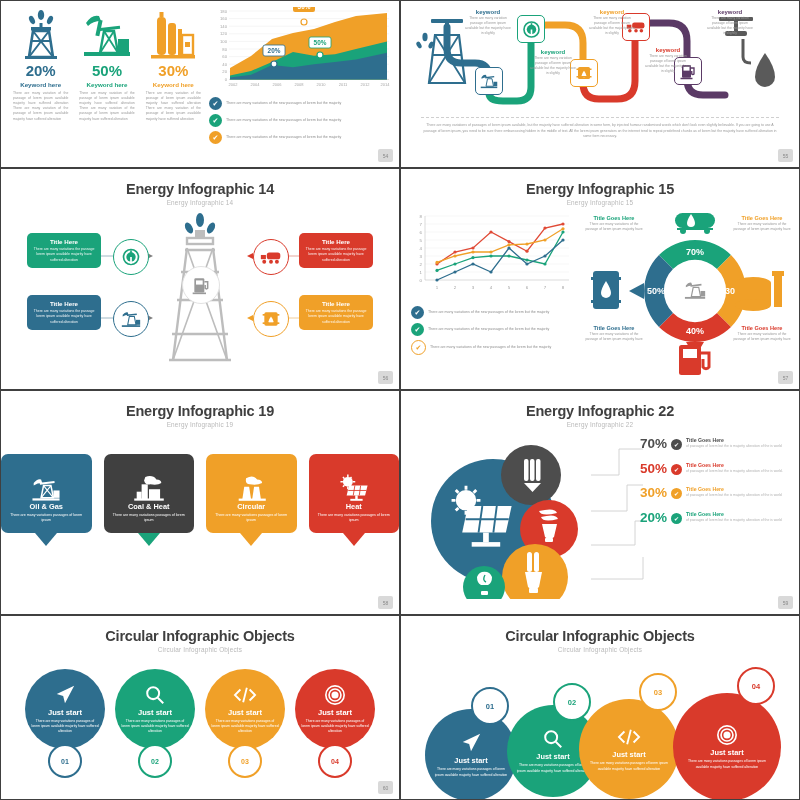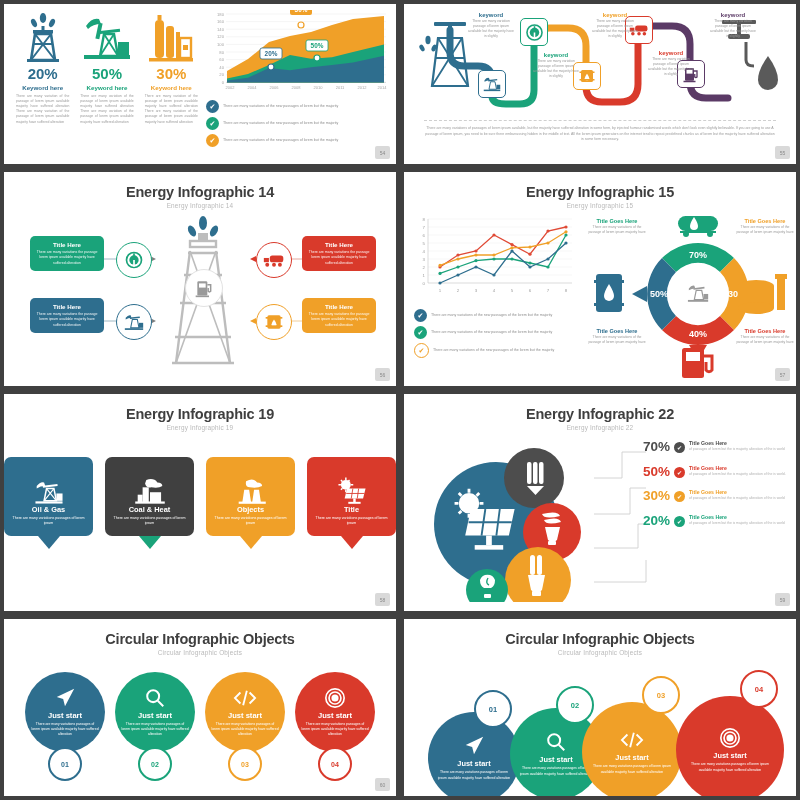--- a/index.html
+++ b/index.html
@@ -1,18 +1,18 @@
 <!DOCTYPE html>
 <html><head>
 <meta charset="utf-8">
 <style>
   html,body{margin:0;padding:0;background:#d8d8d8;}
   body{width:800px;height:800px;font-family:"Liberation Sans",sans-serif;overflow:hidden;}
   .grid{display:grid;grid-template-columns:400px 400px;grid-template-rows:168px 222px 225px 185px;width:800px;height:800px;}
-  .slide{position:relative;background:#fff;border:4px solid #404040;box-sizing:border-box;overflow:hidden;}
+  .slide{position:relative;background:#fff;border:1px solid #404040;box-sizing:border-box;overflow:hidden;}
   .slide-num{position:absolute;right:6px;bottom:5px;width:15px;height:13px;background:#d9d9d9;color:#8a8a8a;font-size:5px;display:flex;align-items:center;justify-content:center;border-radius:2px;}
   .s-title{text-align:center;font-size:14.5px;font-weight:bold;color:#3f3f3f;letter-spacing:-.2px;margin-top:12px;}
   .s-sub{text-align:center;font-size:6.4px;color:#b9b9b9;margin-top:2px;letter-spacing:.2px;}
   
   .s54{display:flex;padding:6px 8px;}
   .s54 .left{width:205px;display:flex;gap:3px;}
   .kcol{flex:1;text-align:center;}
   .kicon{height:52px;display:flex;align-items:flex-end;justify-content:center;}
   .kpct{font-size:15px;font-weight:bold;margin-top:3px;}
   .kkw{font-size:6.2px;font-weight:bold;margin-top:2px;}
@@ -618,41 +618,41 @@
       </div>
 
       <div class="card">
         <div class="cardbody" style="background:#f0a028">
           <svg width="32" height="28" viewBox="0 0 26 22" fill="#fff">
               <path d="M9 3 q6-3 9 1 q4 0 4 3 q-4 2-10 1 q-4 0-3-5Z"></path>
               <path d="M6 20 L7.5 10 L11.5 10 L13 20 Z"></path>
               <path d="M14 20 L15.5 10 L19.5 10 L21 20 Z"></path>
               <rect x="3" y="19.6" width="22" height="1.8"></rect>
             </svg>
-          <div class="h">Objects</div>
+          <div class="h">Circular</div>
           <div class="b">There are many variations passages of lorem ipsum</div>
         </div>
         <div class="tail" style="border-top:13px solid #f0a028"></div>
       </div>
 
       <div class="card">
         <div class="cardbody" style="background:#d93a2b">
           <svg width="32" height="28" viewBox="0 0 26 22" fill="#fff">
               <circle cx="8" cy="6" r="4"></circle>
               <g stroke="#fff" stroke-width="1.2">
                 <path d="M8 0 L8 2 M8 10 L8 12 M2 6 L4 6 M12 6 L14 6 M4 2 L5.2 3.2 M11 2 L9.8 3.2 M4 10 L5.2 8.8 M11 10 L9.8 8.8"></path>
               </g>
               <path d="M9 9 L24 9 L22 17 L7 17 Z"></path>
               <rect x="14" y="17" width="2" height="3"></rect>
               <rect x="10" y="19.8" width="10" height="1.6"></rect>
               <g stroke="#d93a2b" stroke-width=".7">
                 <path d="M13.7 9 L12.4 17 M18.4 9 L17.3 17 M8.3 13 L23.1 13"></path>
               </g>
             </svg>
-          <div class="h">Title</div>
+          <div class="h">Heat</div>
           <div class="b">There are many variations passages of lorem ipsum</div>
         </div>
         <div class="tail" style="border-top:13px solid #d93a2b"></div>
       </div>
     </div>
     <div class="slide-num">58</div>
   </div>
 
   <div class="slide">
     <div class="s-title">Energy Infographic 22</div>

